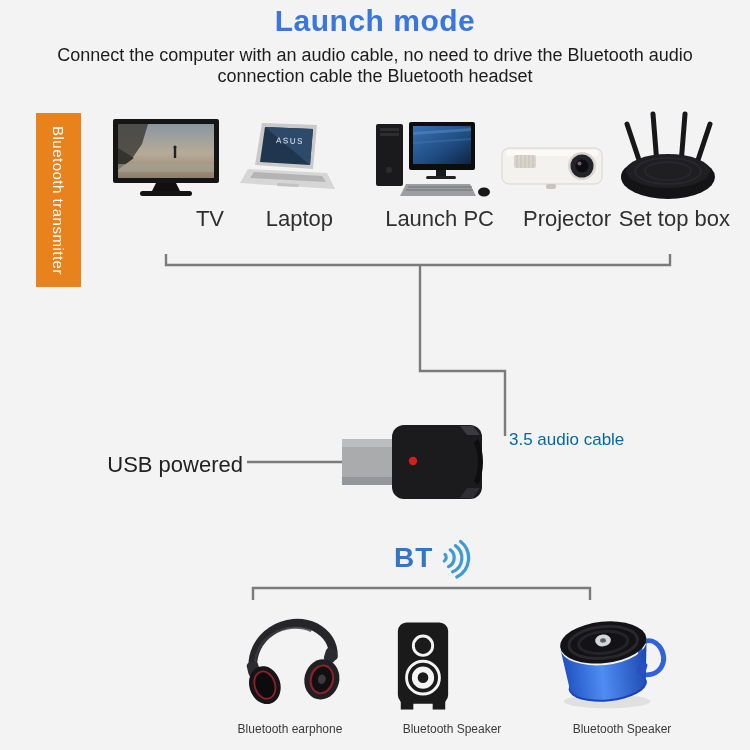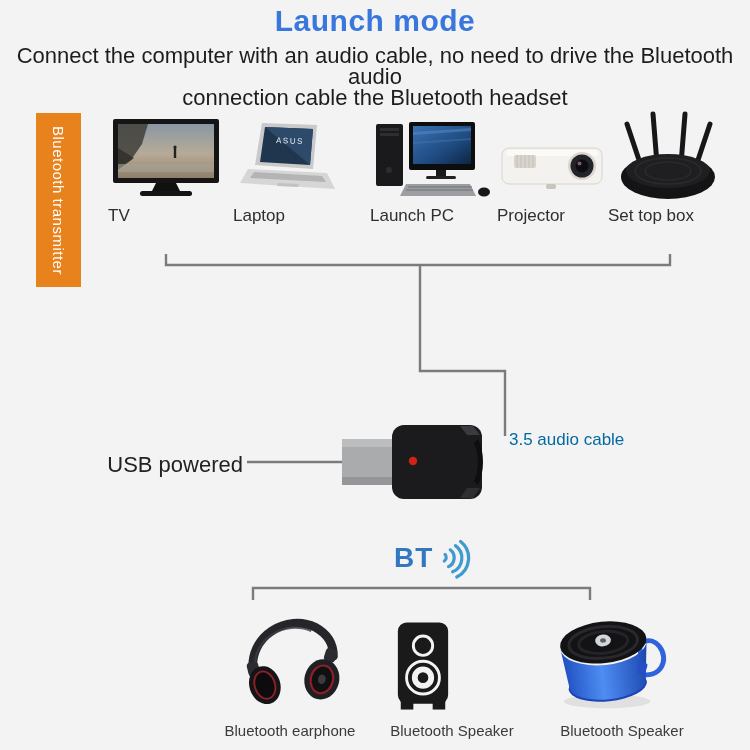--- a/index.html
+++ b/index.html
@@ -9,39 +9,39 @@
     font-family:"Liberation Sans", sans-serif;
     color:#1d1d1d;
   }
   .abs{position:absolute;}
   #title{
     top:4px;left:0;right:0;text-align:center;
     font-size:30px;font-weight:bold;color:#3a77dd;letter-spacing:.5px;
   }
   #subtitle{
     top:45px;left:0;right:0;text-align:center;
-    font-size:22px;line-height:21px;color:#1d1d1d;
+    font-size:18px;line-height:21px;color:#1d1d1d;
   }
   #side-label{
     left:36px;top:113px;width:45px;height:174px;
     background:#e8821c;color:#ffffff;
     display:flex;align-items:center;justify-content:center;
     writing-mode:vertical-rl;
     font-size:15px;letter-spacing:.5px;
   }
   .dev-label{
-    top:206px;text-align:left;font-size:17px;color:#2f2f2f;white-space:nowrap;
+    top:206px;text-align:right;font-size:22px;color:#2f2f2f;white-space:nowrap;
   }
   #lbl-tv{left:108px;width:116px;}
-  #lbl-laptop{left:233px;width:108px;}
+  #lbl-laptop{left:225px;width:108px;}
   #lbl-desktop{left:370px;width:124px;}
   #lbl-projector{left:497px;width:114px;}
   #lbl-settop{left:608px;width:122px;}
   .sink-label{
-    top:722px;text-align:center;font-size:15px;color:#3a3a3a;white-space:nowrap;
+    top:722px;text-align:center;font-size:12px;color:#3a3a3a;white-space:nowrap;
   }
   #lbl-earphone{left:198px;width:184px;}
   #lbl-speaker1{left:362px;width:180px;}
   #lbl-speaker2{left:528px;width:188px;}
   #usb-label{left:40px;width:203px;top:452px;text-align:right;font-size:22px;color:#222;}
   #audio-label{left:509px;top:430px;font-size:17px;color:#0369a1;}
   #bt-row{left:394px;top:537px;display:flex;align-items:center;gap:7px;}
   #bt-text{font-size:28px;font-weight:bold;color:#3377c2;letter-spacing:1px;}
   svg{display:block;}
   #connectors{left:0;top:0;pointer-events:none;}

